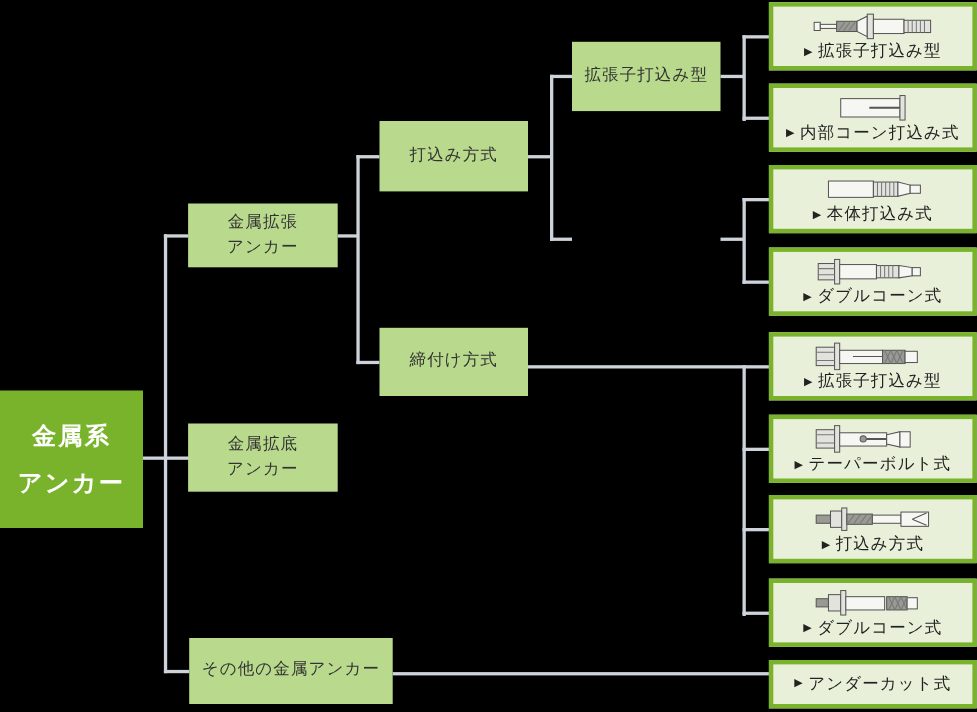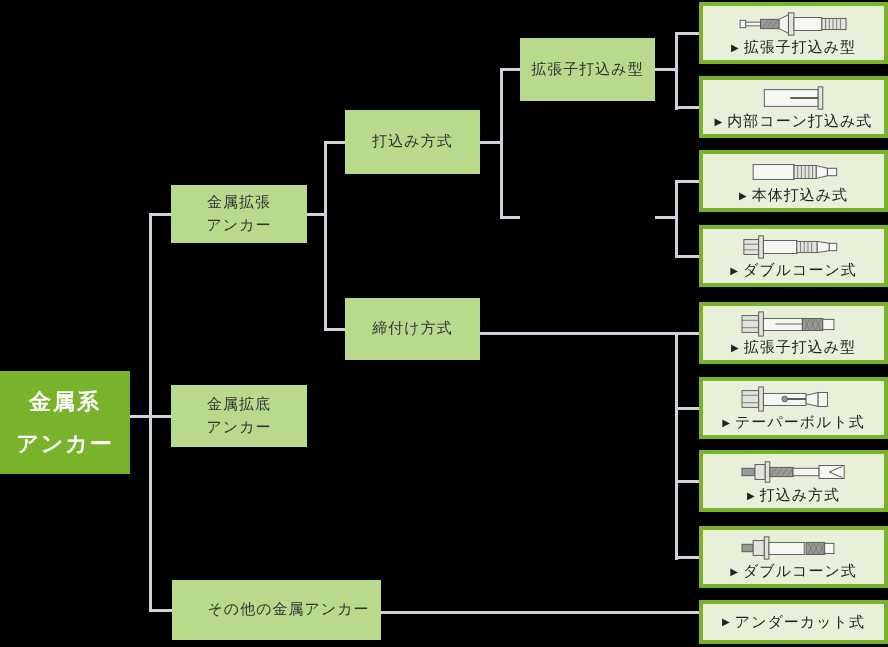--- a/index.html
+++ b/index.html
@@ -104,28 +104,28 @@
   <div class="hline" style="left:675px;top:255px;width:24px;"></div>
 
   <div class="hline" style="left:480px;top:332px;width:219px;"></div>
   <div class="vline" style="left:675px;top:332px;height:228px;"></div>
   <div class="hline" style="left:675px;top:407px;width:24px;"></div>
   <div class="hline" style="left:675px;top:480px;width:24px;"></div>
   <div class="hline" style="left:675px;top:556px;width:24px;"></div>
 
   <div class="hline" style="left:357px;top:611px;width:342px;"></div>
 
-  <div class="root" style="left:0px;top:355px;width:130px;height:103px;margin-top:16px;">金属系
+  <div class="root" style="left:0px;top:355px;width:130px;height:125px;">金属系
 アンカー</div>
 
   <div class="node" style="left:171px;top:185px;width:136px;height:58px;">金属拡張
 アンカー</div>
   <div class="node" style="left:171px;top:385px;width:136px;height:62px;">金属拡底
 アンカー</div>
-  <div class="node" style="left:172px;top:580px;width:185px;height:60px;padding-left:24px;">その他の金属アンカー</div>
+  <div class="node" style="left:172px;top:580px;width:185px;height:60px;">その他の金属アンカー</div>
 
   <div class="node" style="left:345px;top:298px;width:135px;height:62px;">締付け方式</div>
   <div class="node" style="left:345px;top:110px;width:135px;height:64px;">打込み方式</div>
 
   <div class="node" style="left:520px;top:38px;width:135px;height:63px;">拡張子打込み型</div>
 
   <div class="leaf" style="top:2px;height:62px;">
     <span class="leaf-icon">
       <svg width="120" height="26" viewBox="0 0 120 28">
         <g stroke="#555" stroke-width="1" fill="#f6f6f3">

